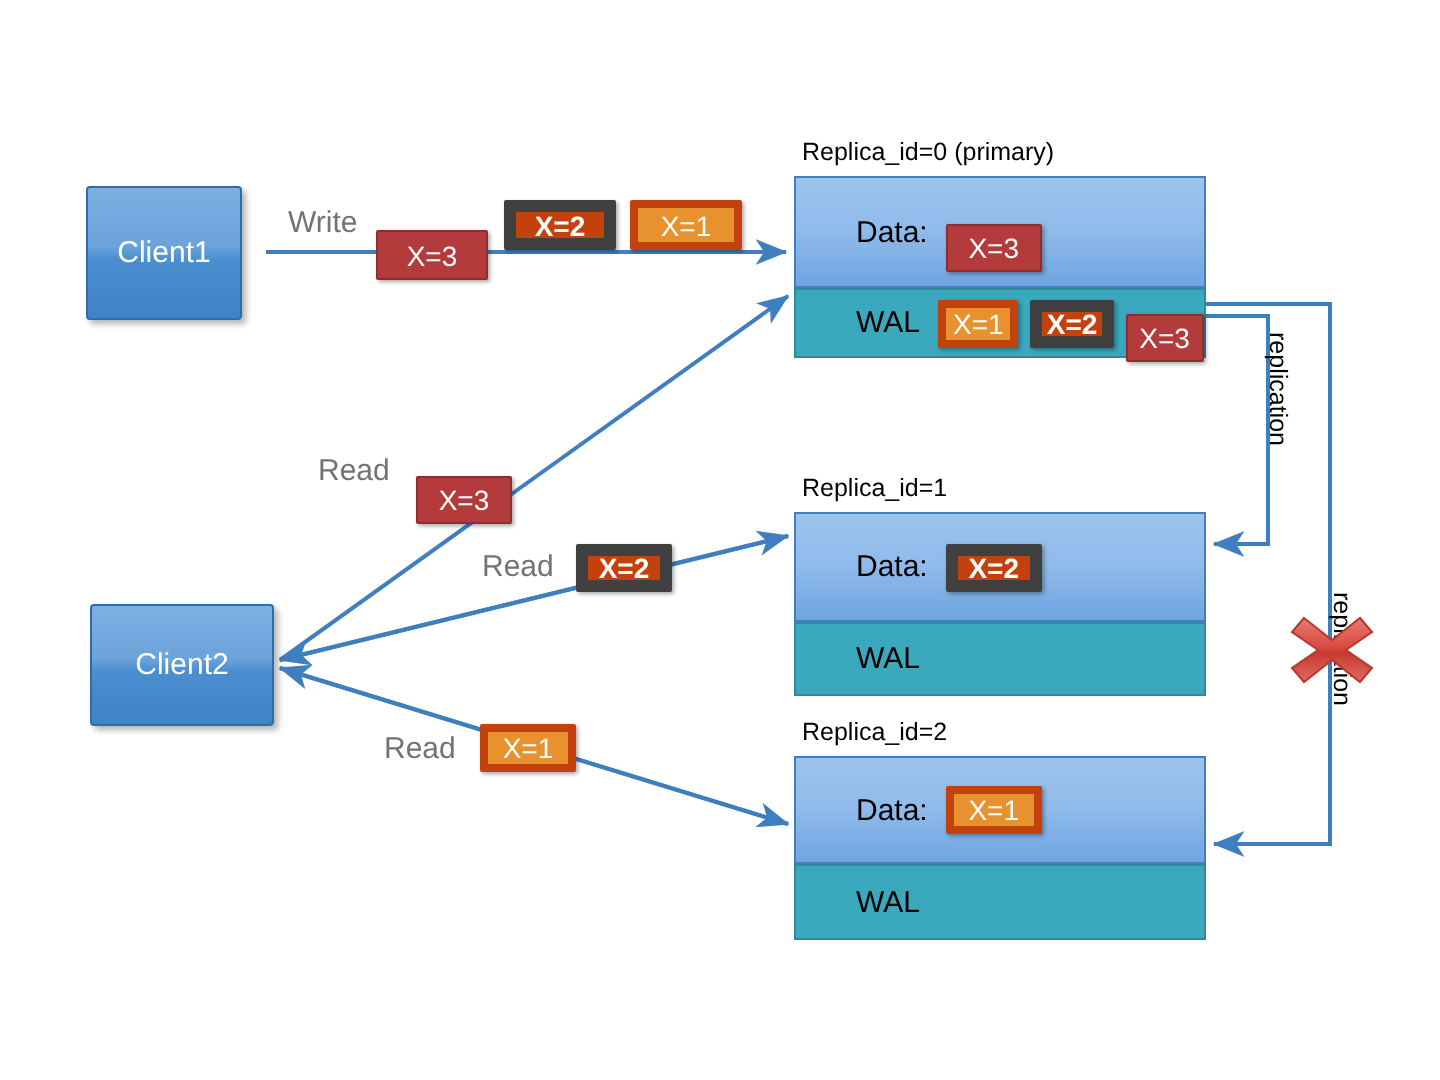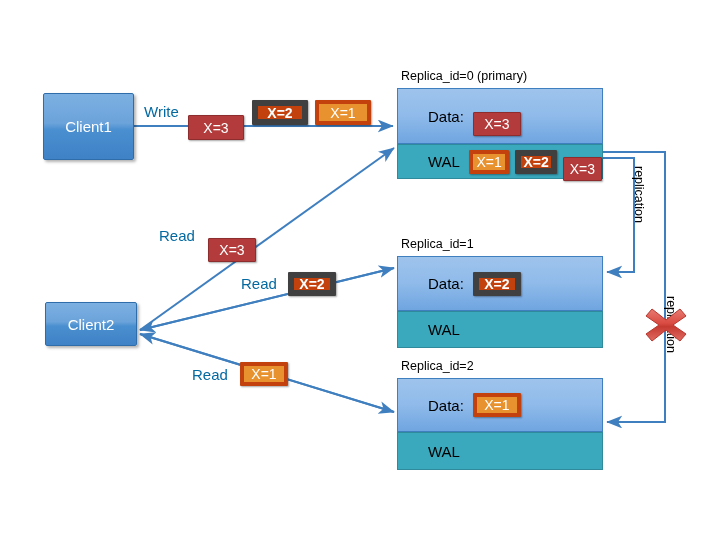--- a/index.html
+++ b/index.html
@@ -92,21 +92,21 @@
   .chip-orange { background: #e8912f; border: 4px solid #c2410c; }
 
   .chip-inline {
     position: absolute;
   }
 
   
   .free-text {
     position: absolute;
     font-size: 15px;
-    color: #0369a1;
+    color: #737373;
     white-space: nowrap;
   }
 
   
   .vert-label {
     position: absolute;
     font-size: 12.5px;
     color: #000000;
     white-space: nowrap;
     transform-origin: left top;
@@ -146,25 +146,25 @@
     <line x1="140" y1="330" x2="394" y2="268" stroke="#3f7fbf" stroke-width="2" marker-end="url(#ah)"></line>
 
     <line x1="394" y1="412" x2="140" y2="334" stroke="#3f7fbf" stroke-width="2" marker-end="url(#ah)"></line>
     <line x1="140" y1="334" x2="394" y2="412" stroke="#3f7fbf" stroke-width="2" marker-end="url(#ah)"></line>
 
     <path d="M603,158 L634,158 L634,272 L607,272" fill="none" stroke="#3f7fbf" stroke-width="2" marker-end="url(#ah)"></path>
 
     <path d="M603,152 L665,152 L665,422 L607,422" fill="none" stroke="#3f7fbf" stroke-width="2" marker-end="url(#ah)"></path>
   </svg>
 
-  <div class="client-box" style="left:43px; top:93px; width:91px; height:67px;">
+  <div class="client-box" style="left:43px; top:93px; width:78px; height:67px;">
     <span>Client1</span>
   </div>
 
-  <div class="client-box" style="left:45px; top:302px; width:92px; height:44px;text-align:center;">
+  <div class="client-box" style="left:45px; top:302px; width:92px; height:61px;text-align:center;">
     <span>Client2</span>
   </div>
 
   <div class="free-text" style="left:144px; top:103px;">Write</div>
 
   <div class="chip chip-inline chip-red" style="left:188px; top:100px; width:56px; height:25px;">
     <span>X=3</span>
   </div>
   <div class="chip chip-inline chip-green" style="left:252px; top:100px; width:56px; height:25px;">
     <span>X=2</span>

